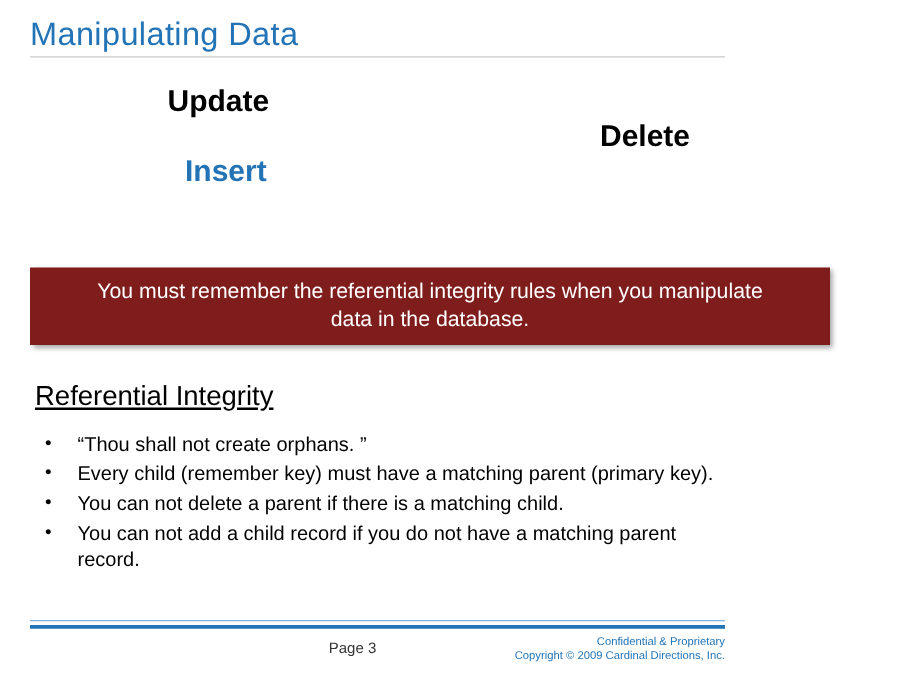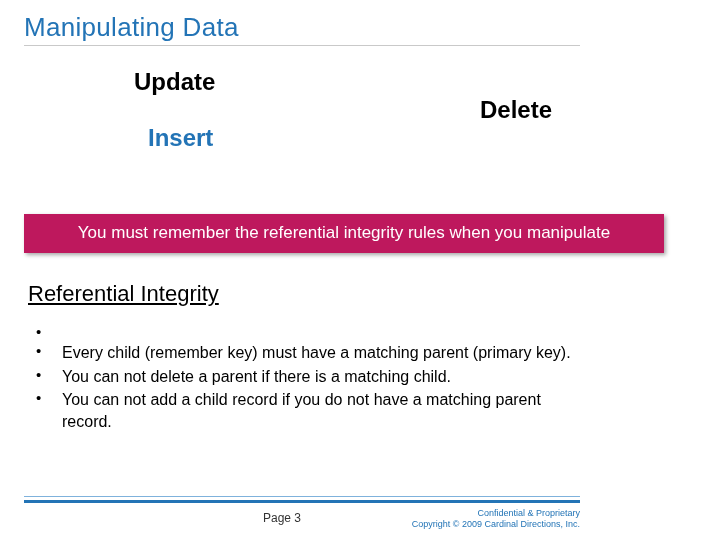--- a/index.html
+++ b/index.html
@@ -43,21 +43,21 @@
     position: absolute; left: 0; top: 0; width: 172px; height: 40px;
     background: #faf08a;
     border: 2.5px solid #11459c;
     border-radius: 50%;
   }
   .cyl-label {
     position: absolute; left: 0; top: 44px; width: 172px;
     text-align: center; font-size: 19px; color: #333;
   }
   .callout {
-    background: #be185d;
+    background: #7f1d1d;
     color: #fff;
     font-size: 17px;
     text-align: center;
     padding: 8px 14px;
     margin: 0 auto 28px auto;
     width: 640px;
     box-shadow: 2px 2px 4px rgba(0,0,0,0.35);
     line-height: 1.35;
   }
   .section-head {
@@ -123,27 +123,29 @@
   <div class="title">Manipulating Data</div>
 
   <div class="diagram">
     <div class="kw kw-insert">Insert</div>
     <div class="kw kw-update">Update</div>
     <div class="kw kw-delete">Delete</div>
   </div>
 
   <div class="callout">
     <span>You must remember the referential integrity rules when you manipulate</span><br>
+    <span>data in the database.</span>
   </div>
 
   <div class="section-head">Referential Integrity</div>
 
   <div class="bullets">
     <div class="row">
       <div class="dot">•</div>
+      <div class="txt">“Thou shall not create orphans. ”</div>
     </div>
     <div class="row">
       <div class="dot">•</div>
       <div class="txt">Every child (remember key) must have a matching parent (primary key).</div>
     </div>
     <div class="row">
       <div class="dot">•</div>
       <div class="txt">You can not delete a parent if there is a matching child.</div>
     </div>
     <div class="row">

